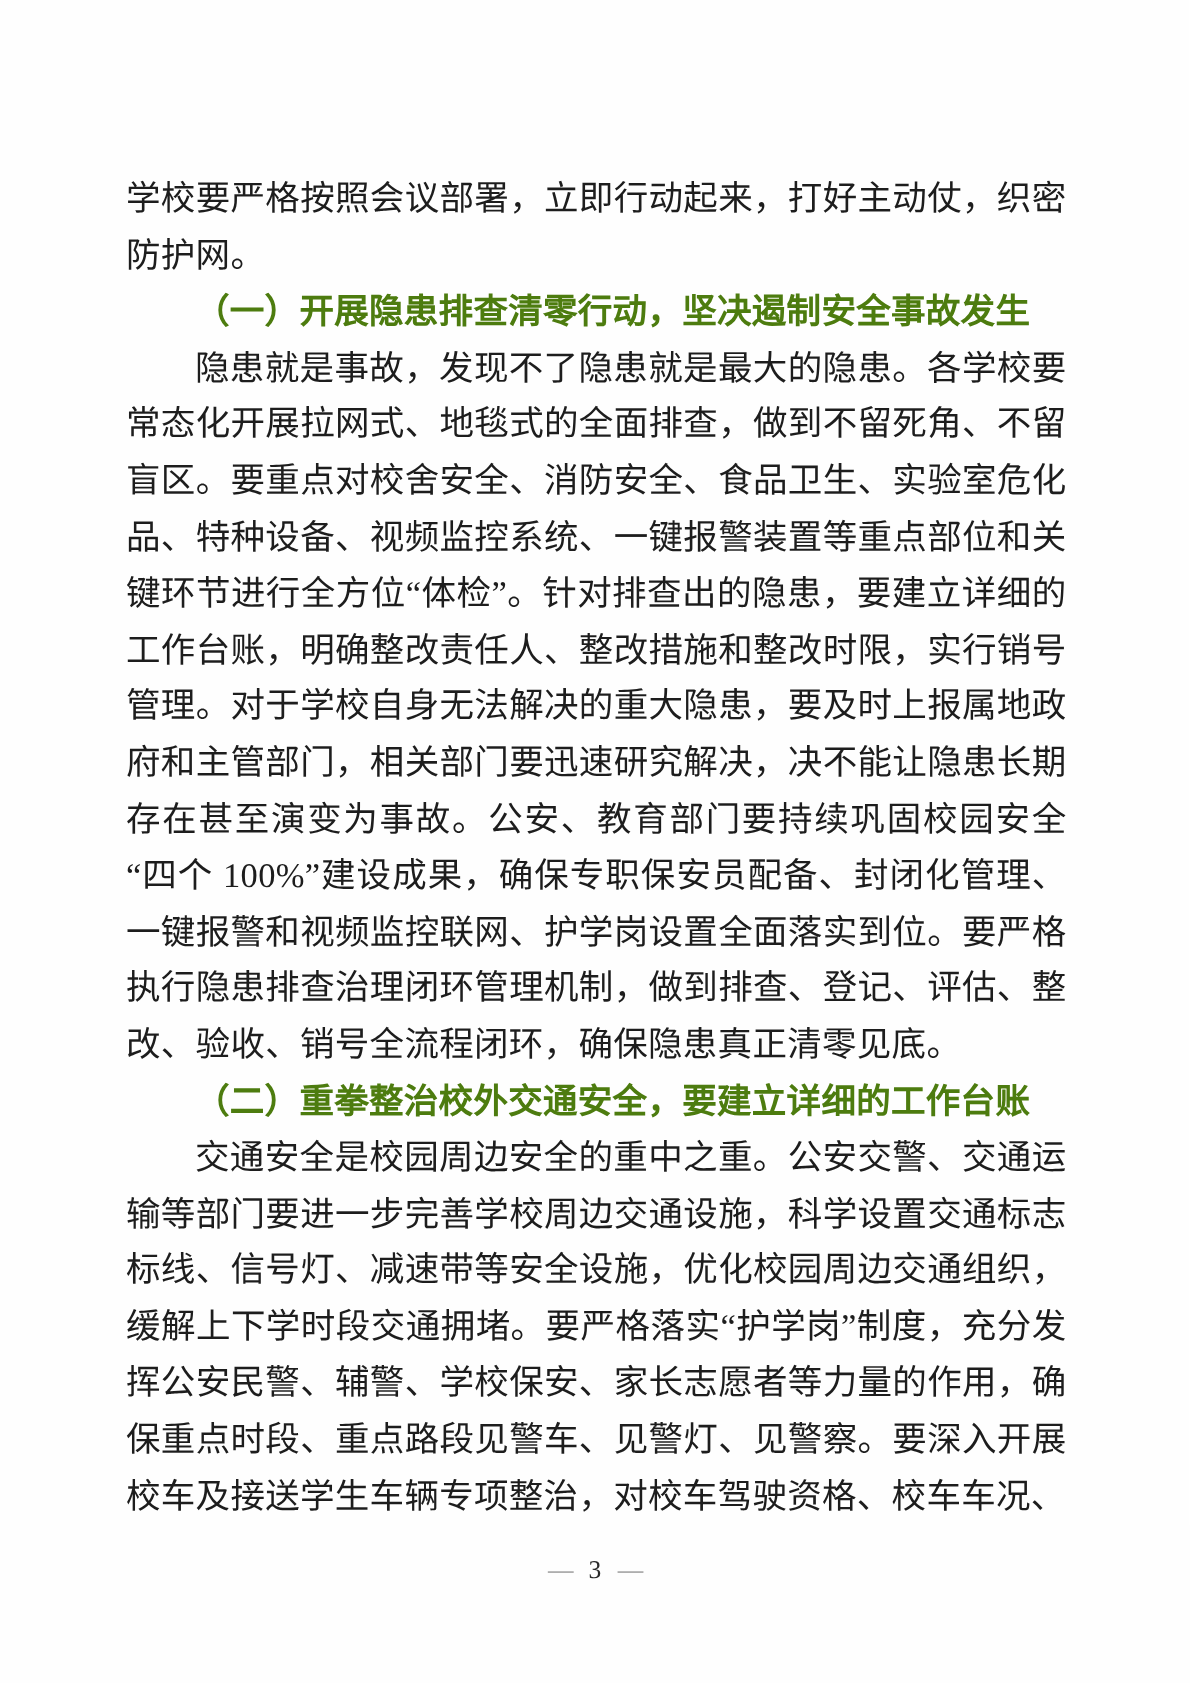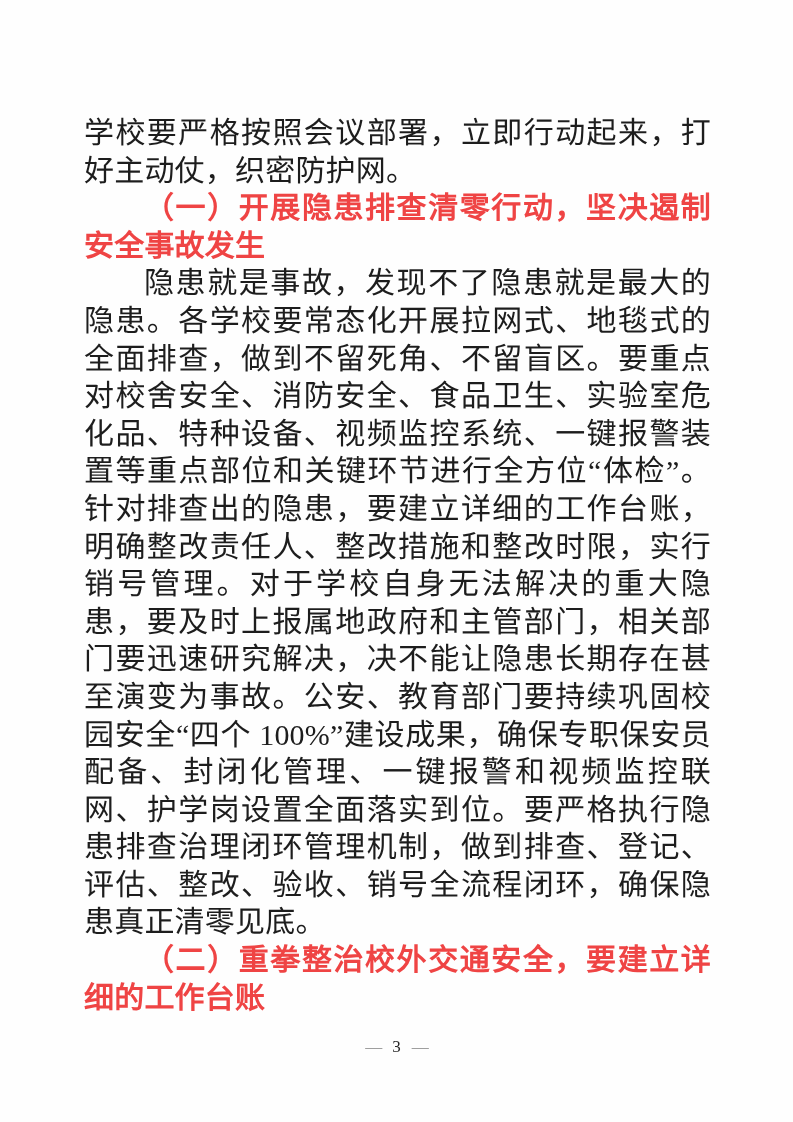--- a/index.html
+++ b/index.html
@@ -17,37 +17,37 @@
   }
   .content {
     position: absolute;
     left: 84px;
     top: 114px;
     width: 627px;
   }
   .block {
     margin: 0;
     padding: 0;
-    font-size: 30px;
+    font-size: 23px;
     line-height: 37.6px;
     letter-spacing: 0.2px;
     color: #1d1d1d;
     text-align: justify;
     text-justify: inter-character;
     word-break: break-all;
   }
   .block.cont {
     text-indent: 0;
   }
   .block.indent {
     text-indent: 2em;
   }
   .block.heading {
     font-weight: bold;
-    color: #ef4444;
+    color: #4d7c0f;
   }
   .footer {
     position: absolute;
     top: 1035px;
     left: 0;
     width: 100%;
     text-align: center;
     font-size: 17px;
     line-height: 24px;
     color: #222222;
@@ -64,18 +64,19 @@
 </style>
 </head>
 <body>
 
 <div class="page">
   <div class="content">
     <p class="block cont">学校要严格按照会议部署，立即行动起来，打好主动仗，织密防护网。</p>
     <p class="block indent heading">（一）开展隐患排查清零行动，坚决遏制安全事故发生</p>
     <p class="block indent">隐患就是事故，发现不了隐患就是最大的隐患。各学校要常态化开展拉网式、地毯式的全面排查，做到不留死角、不留盲区。要重点对校舍安全、消防安全、食品卫生、实验室危化品、特种设备、视频监控系统、一键报警装置等重点部位和关键环节进行全方位“体检”。针对排查出的隐患，要建立详细的工作台账，明确整改责任人、整改措施和整改时限，实行销号管理。对于学校自身无法解决的重大隐患，要及时上报属地政府和主管部门，相关部门要迅速研究解决，决不能让隐患长期存在甚至演变为事故。公安、教育部门要持续巩固校园安全“四个 100%”建设成果，确保专职保安员配备、封闭化管理、一键报警和视频监控联网、护学岗设置全面落实到位。要严格执行隐患排查治理闭环管理机制，做到排查、登记、评估、整改、验收、销号全流程闭环，确保隐患真正清零见底。</p>
     <p class="block indent heading">（二）重拳整治校外交通安全，要建立详细的工作台账</p>
+    <p class="block indent">交通安全是校园周边安全的重中之重。公安交警、交通运输等部门要进一步完善学校周边交通设施，科学设置交通标志标线、信号灯、减速带等安全设施，优化校园周边交通组织，缓解上下学时段交通拥堵。要严格落实“护学岗”制度，充分发挥公安民警、辅警、学校保安、家长志愿者等力量的作用，确保重点时段、重点路段见警车、见警灯、见警察。要深入开展校车及接送学生车辆专项整治，对校车驾驶资格、校车车况、</p>
   </div>
 
   <div class="footer">
     <span class="dash">—</span><span class="num">3</span><span class="dash">—</span>
   </div>
 </div>
 
 </body></html>

